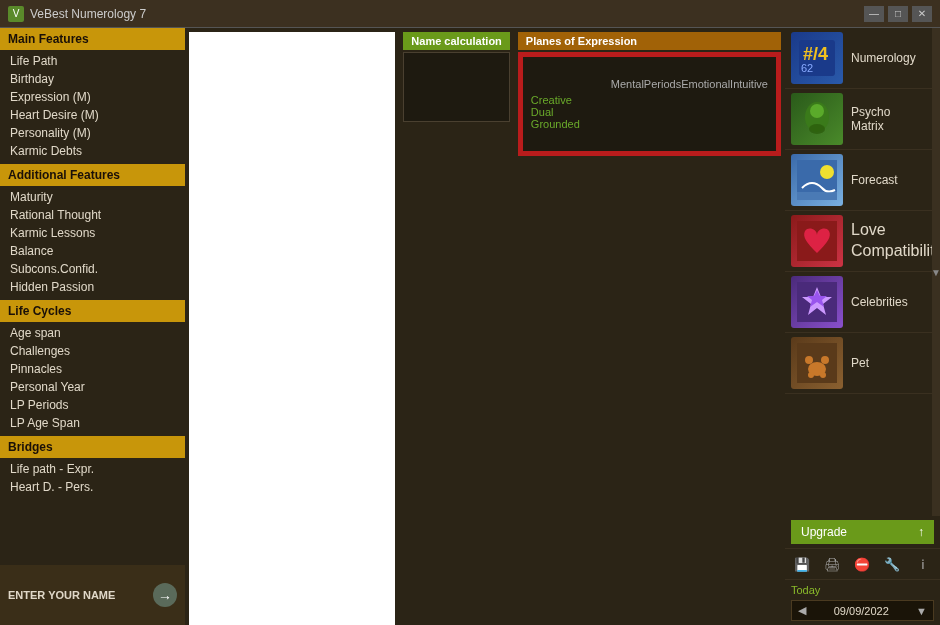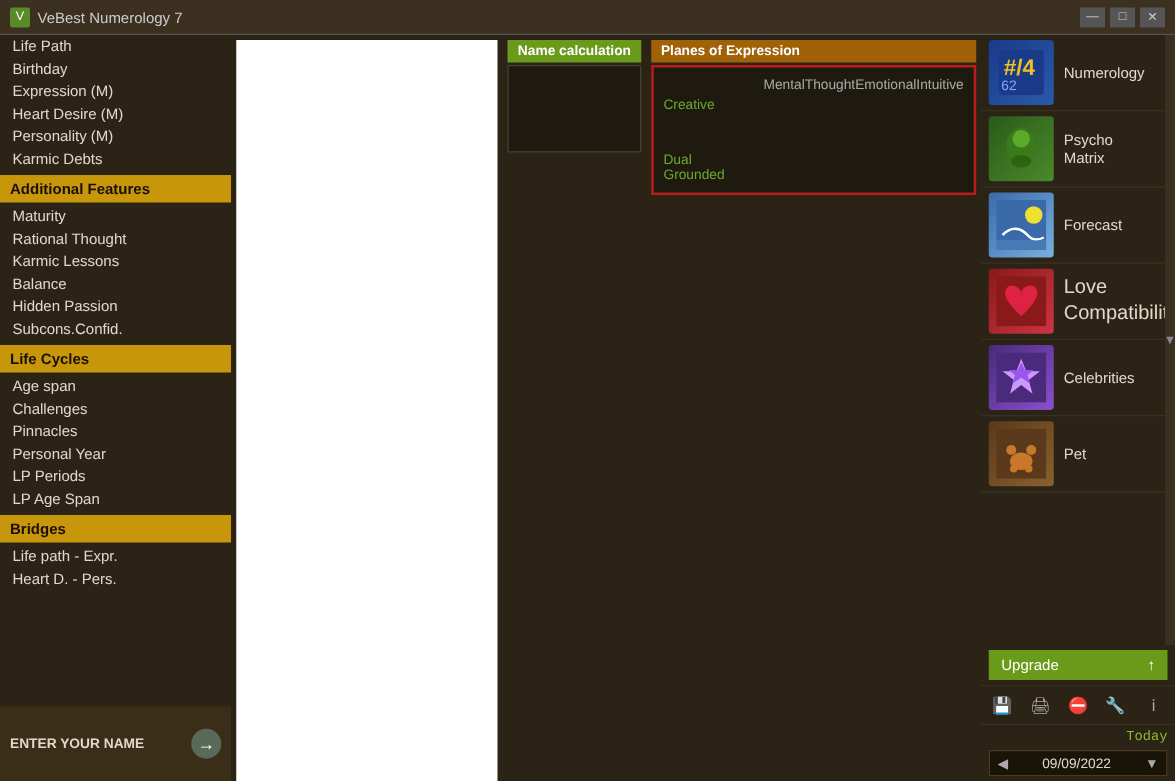--- a/index.html
+++ b/index.html
@@ -163,22 +163,22 @@
     .planes-header {
       background: #a16207;
       color: white;
       padding: 3px 8px;
       font-size: 11px;
       font-weight: bold;
       margin-bottom: 2px;
     }
     .planes-body {
       background: #1e1a10;
-      border: 2px solid #b91c1c;
-      padding: 8px 8px;
+      border: 5px solid #b91c1c;
+      padding: 21px 8px;
     }
 
     
     .right-panel {
       width: 155px;
       background: #2b2416;
       flex-shrink: 0;
       display: flex;
       flex-direction: column;
     }
@@ -246,23 +246,22 @@
       color: #aaa;
       font-size: 13px;
     }
 
     .today-panel {
       margin: 4px 6px;
     }
     .today-label {
       color: #8aba2a;
       font-size: 11px;
-      text-align: right;
+      text-align: left;
       margin-bottom: 4px;
-      font-family: Liberation Mono, monospace;
     }
     .date-display {
       background: #1a1408;
       border: 1px solid #4a3a20;
       padding: 3px 6px;
       display: flex;
       align-items: center;
       justify-content: space-between;
       font-size: 11px;
       color: #e0d8c8;
@@ -306,36 +305,37 @@
     <button class="title-bar-btn">□</button>
     <button class="title-bar-btn close">✕</button>
   </div>
 </div>
 
 <div class="app-body">
 
   <div class="sidebar">
 
     <div class="sidebar-items">
+      <div class="section-header">Main Features</div>
       <div class="sidebar-item">Life Path</div>
       <div class="sidebar-item">Birthday</div>
       <div class="sidebar-item">Expression (M)</div>
       <div class="sidebar-item">Heart Desire (M)</div>
       <div class="sidebar-item">Personality (M)</div>
       <div class="sidebar-item">Karmic Debts</div>
     </div>
 
     <div class="sidebar-items">
       <div class="section-header">Additional Features</div>
       <div class="sidebar-item">Maturity</div>
       <div class="sidebar-item">Rational Thought</div>
       <div class="sidebar-item">Karmic Lessons</div>
       <div class="sidebar-item">Balance</div>
+      <div class="sidebar-item">Subcons.Confid.</div>
       <div class="sidebar-item">Hidden Passion</div>
-      <div class="sidebar-item">Subcons.Confid.</div>
     </div>
 
     <div class="sidebar-items">
       <div class="section-header">Life Cycles</div>
       <div class="sidebar-item">Age span</div>
       <div class="sidebar-item">Challenges</div>
       <div class="sidebar-item">Pinnacles</div>
       <div class="sidebar-item">Personal Year</div>
       <div class="sidebar-item">LP Periods</div>
       <div class="sidebar-item">LP Age Span</div>
@@ -361,32 +361,32 @@
       <div class="section-label-green">Name calculation</div>
       <div class="name-calc-body"></div>
     </div>
 
     <div class="planes-section">
       <div class="planes-header">Planes of Expression</div>
       <div class="planes-body">
         <div style="display:flex; padding-left:0; margin-bottom:4px;">
           <div style="width:80px;"></div>
           <div style="flex:1; text-align:center; color:#aaa; font-size:11px;">Mental</div>
-          <div style="flex:1; text-align:center; color:#aaa; font-size:11px;">Thought</div>
+          <div style="flex:1; text-align:center; color:#aaa; font-size:11px;">Periods</div>
           <div style="flex:1; text-align:center; color:#aaa; font-size:11px;">Emotional</div>
           <div style="flex:1; text-align:center; color:#aaa; font-size:11px;">Intuitive</div>
         </div>
         <div style="display:flex; align-items:center;">
           <div style="width:80px; color:#6aaa2a; font-size:11px;">Creative</div>
           <div style="flex:1;"></div>
             <div style="flex:1;"></div>
             <div style="flex:1;"></div>
             <div style="flex:1;"></div>
         </div>
-        <div style="display:flex; align-items:center;margin-top:32px;">
+        <div style="display:flex; align-items:center;">
           <div style="width:80px; color:#6aaa2a; font-size:11px;">Dual</div>
           <div style="flex:1;"></div>
             <div style="flex:1;"></div>
             <div style="flex:1;"></div>
             <div style="flex:1;"></div>
         </div>
         <div style="display:flex; align-items:center;">
           <div style="width:80px; color:#6aaa2a; font-size:11px;">Grounded</div>
           <div style="flex:1;"></div>
             <div style="flex:1;"></div>

